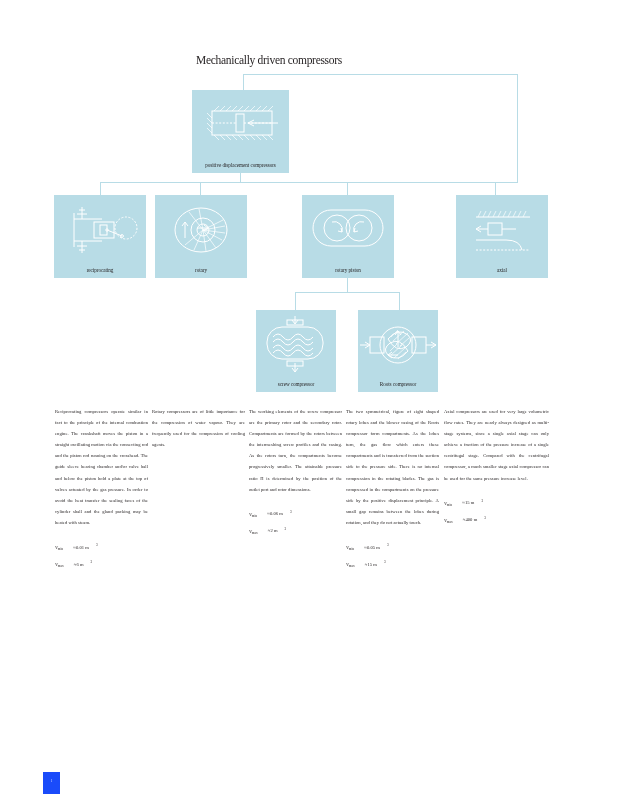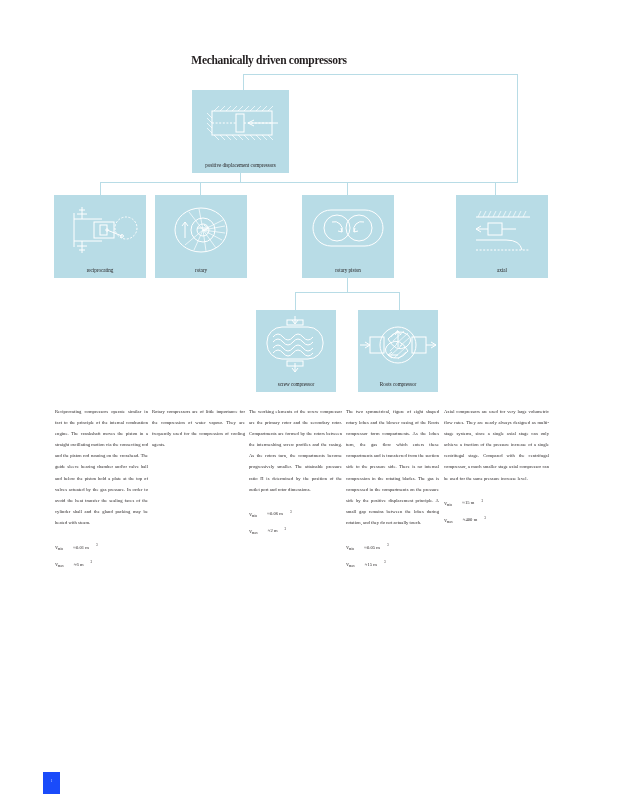--- a/index.html
+++ b/index.html
@@ -24,21 +24,21 @@
   }
 
   
   .doc-title {
     position: absolute;
     left: 0;
     top: 54px;
     width: 538px;
     text-align: center;
     font-size: 11.5px;
-    font-weight: bold;
+    font-weight: normal;
     letter-spacing: -0.3px;
     color: #231f20;
   }
 
   
   .ln {
     position: absolute;
     background: #b8dce6;
   }
   .ln.h { height: 1px; }

